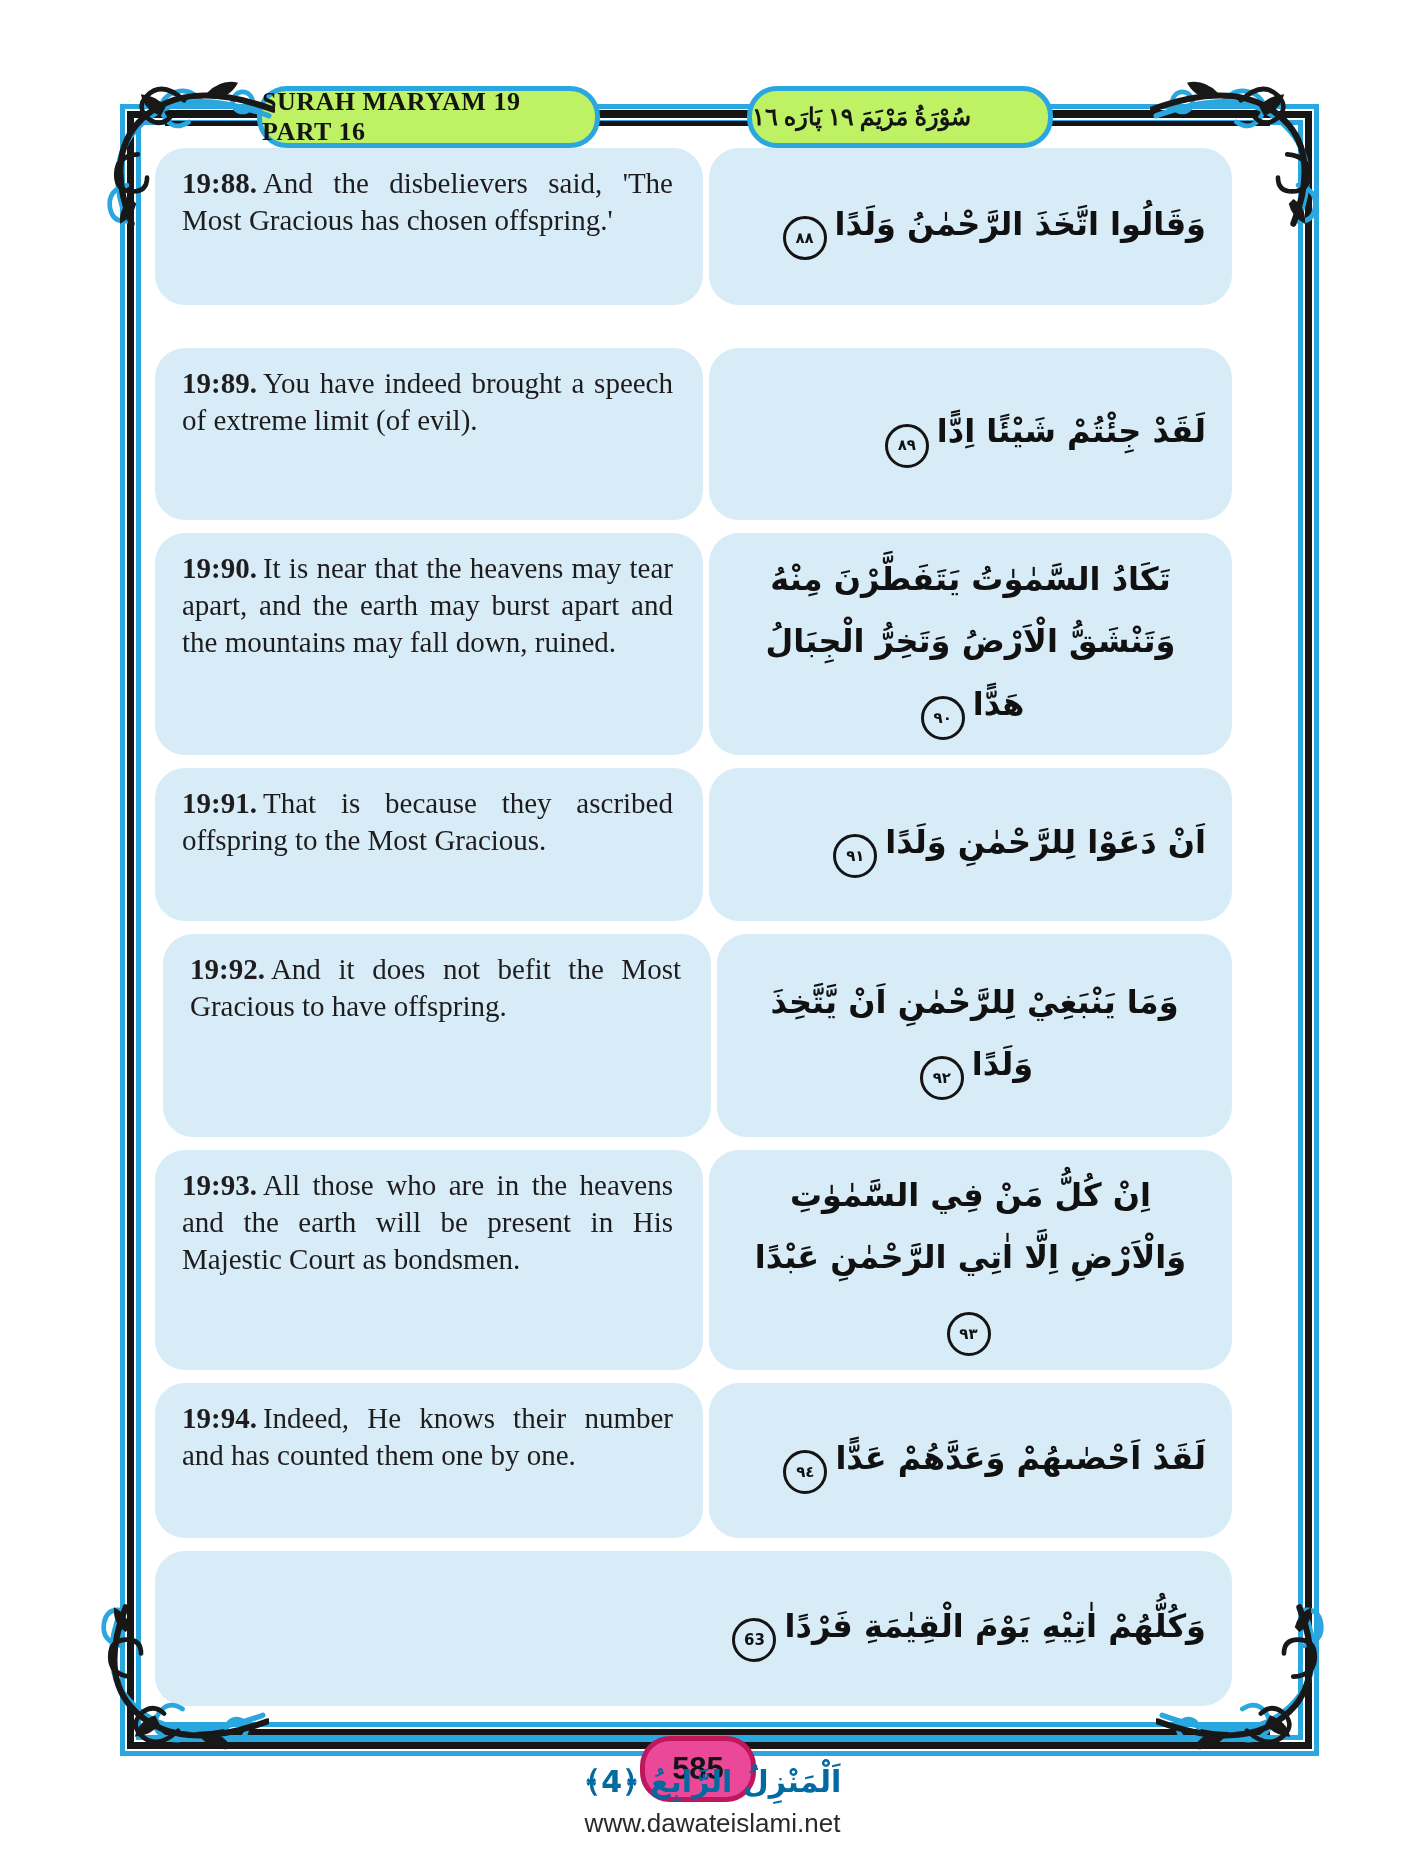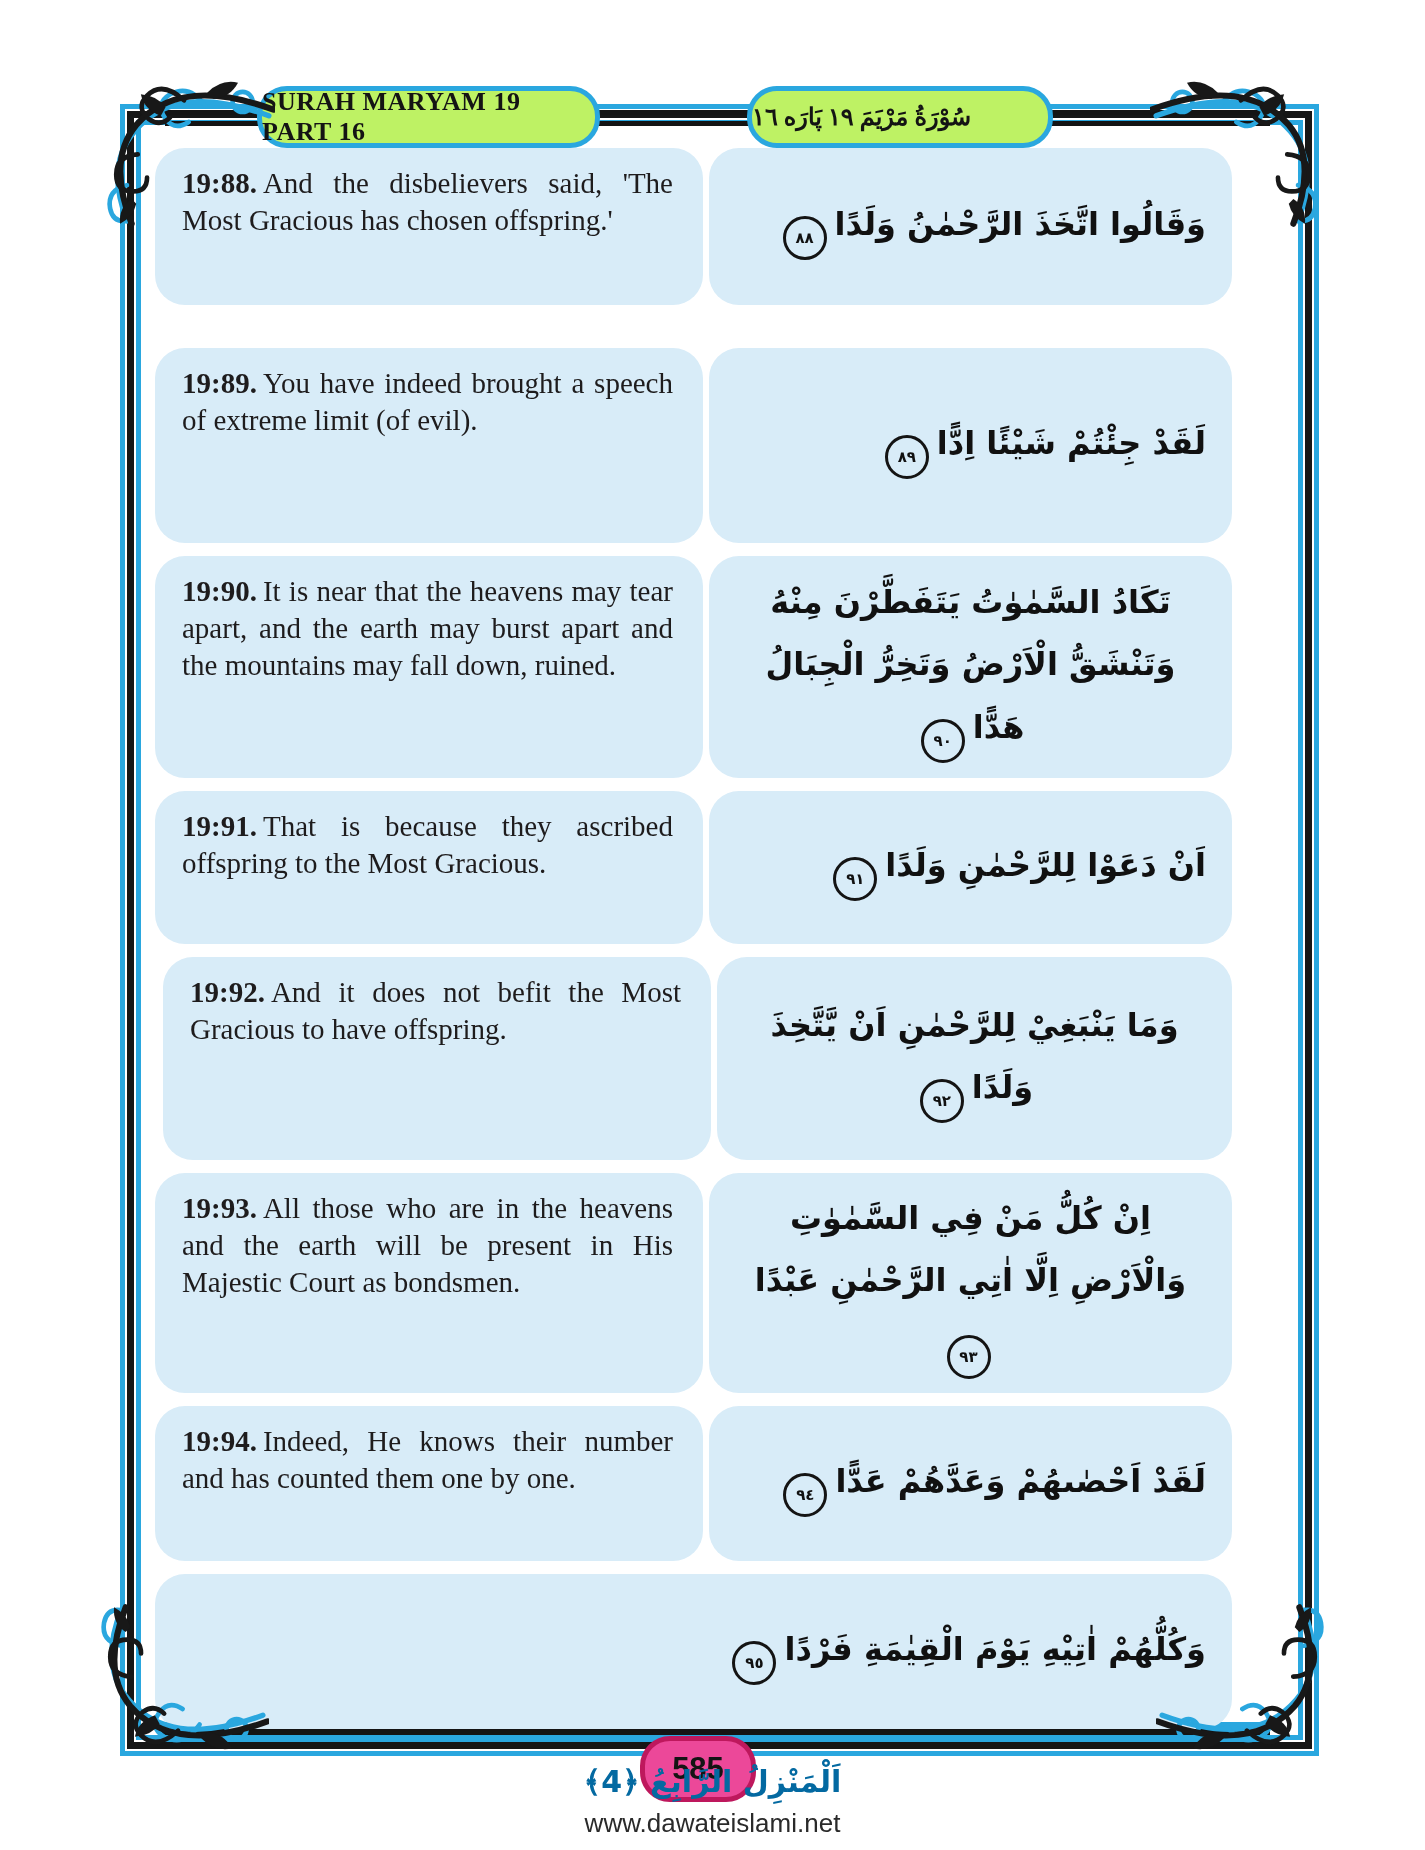--- a/index.html
+++ b/index.html
@@ -38,21 +38,21 @@
       font-size:29px;line-height:37px;text-align:justify;}
   .en b{font-weight:bold;margin-right:6px;}
   .ar{flex:1;box-sizing:border-box;display:flex;align-items:center;
       direction:rtl;padding:6px 26px;text-align:center;
       font-family:"DejaVu Sans",sans-serif;font-weight:bold;font-size:32px;line-height:1.95;
       color:#111;}
   .ar .txt{display:inline;}
   .ayah{display:inline-flex;align-items:center;justify-content:center;
         width:38px;height:38px;border:3px solid #141414;border-radius:50%;
         font-size:15px;line-height:1;margin-inline:8px 4px;vertical-align:-8px;flex:none;}
-  .r1{height:157px;} .r2{height:195px;margin-top:43px;} .r3{height:222px;} .r4{height:153px;}
+  .r1{height:157px;} .r2{height:172px;margin-top:43px;} .r3{height:222px;} .r4{height:153px;}
   .r5{height:203px;padding-left:8px;} .r6{height:220px;} .r7{height:155px;} .r8{height:155px;}
 
   
   .pageno{position:absolute;left:640px;top:1702px;width:106px;height:56px;
           background:#ec4899;border:5px solid #be185d;border-radius:30px;z-index:2;
           display:flex;align-items:center;justify-content:center;
           font-family:"Liberation Sans",sans-serif;font-weight:bold;font-size:31px;color:#141414;margin-top:34px;}
   .manzil{position:absolute;left:0;top:1764px;width:100%;text-align:center;direction:rtl;
           font-family:"DejaVu Sans",sans-serif;font-weight:bold;font-size:30px;color:#0369a1;z-index:2;}
   .site{position:absolute;left:0;top:1808px;width:100%;text-align:center;
@@ -162,21 +162,21 @@
 
     <div class="row r7">
       <div class="cell en"><b>19:94.</b><span>Indeed, He knows their number and has counted them one by one.</span></div>
       <div class="cell ar">
           <span><span class="txt">لَقَدْ اَحْصٰىهُمْ وَعَدَّهُمْ عَدًّا</span><span class="ayah">٩٤</span></span>
         </div>
     </div>
 
     <div class="row r8">
       <div class="cell ar">
-          <span><span class="txt">وَكُلُّهُمْ اٰتِيْهِ يَوْمَ الْقِيٰمَةِ فَرْدًا</span><span class="ayah">٩٥</span></span>
+          <span><span class="txt">وَكُلُّهُمْ اٰتِيْهِ يَوْمَ الْقِيٰمَةِ فَرْدًا</span><span class="ayah">63</span></span>
         </div>
     </div>
 
   </div>
 
   <div class="pageno">
     <span>585</span>
   </div>
   <div class="manzil">
     <span>اَلْمَنْزِلُ الرَّابِعُ</span>

